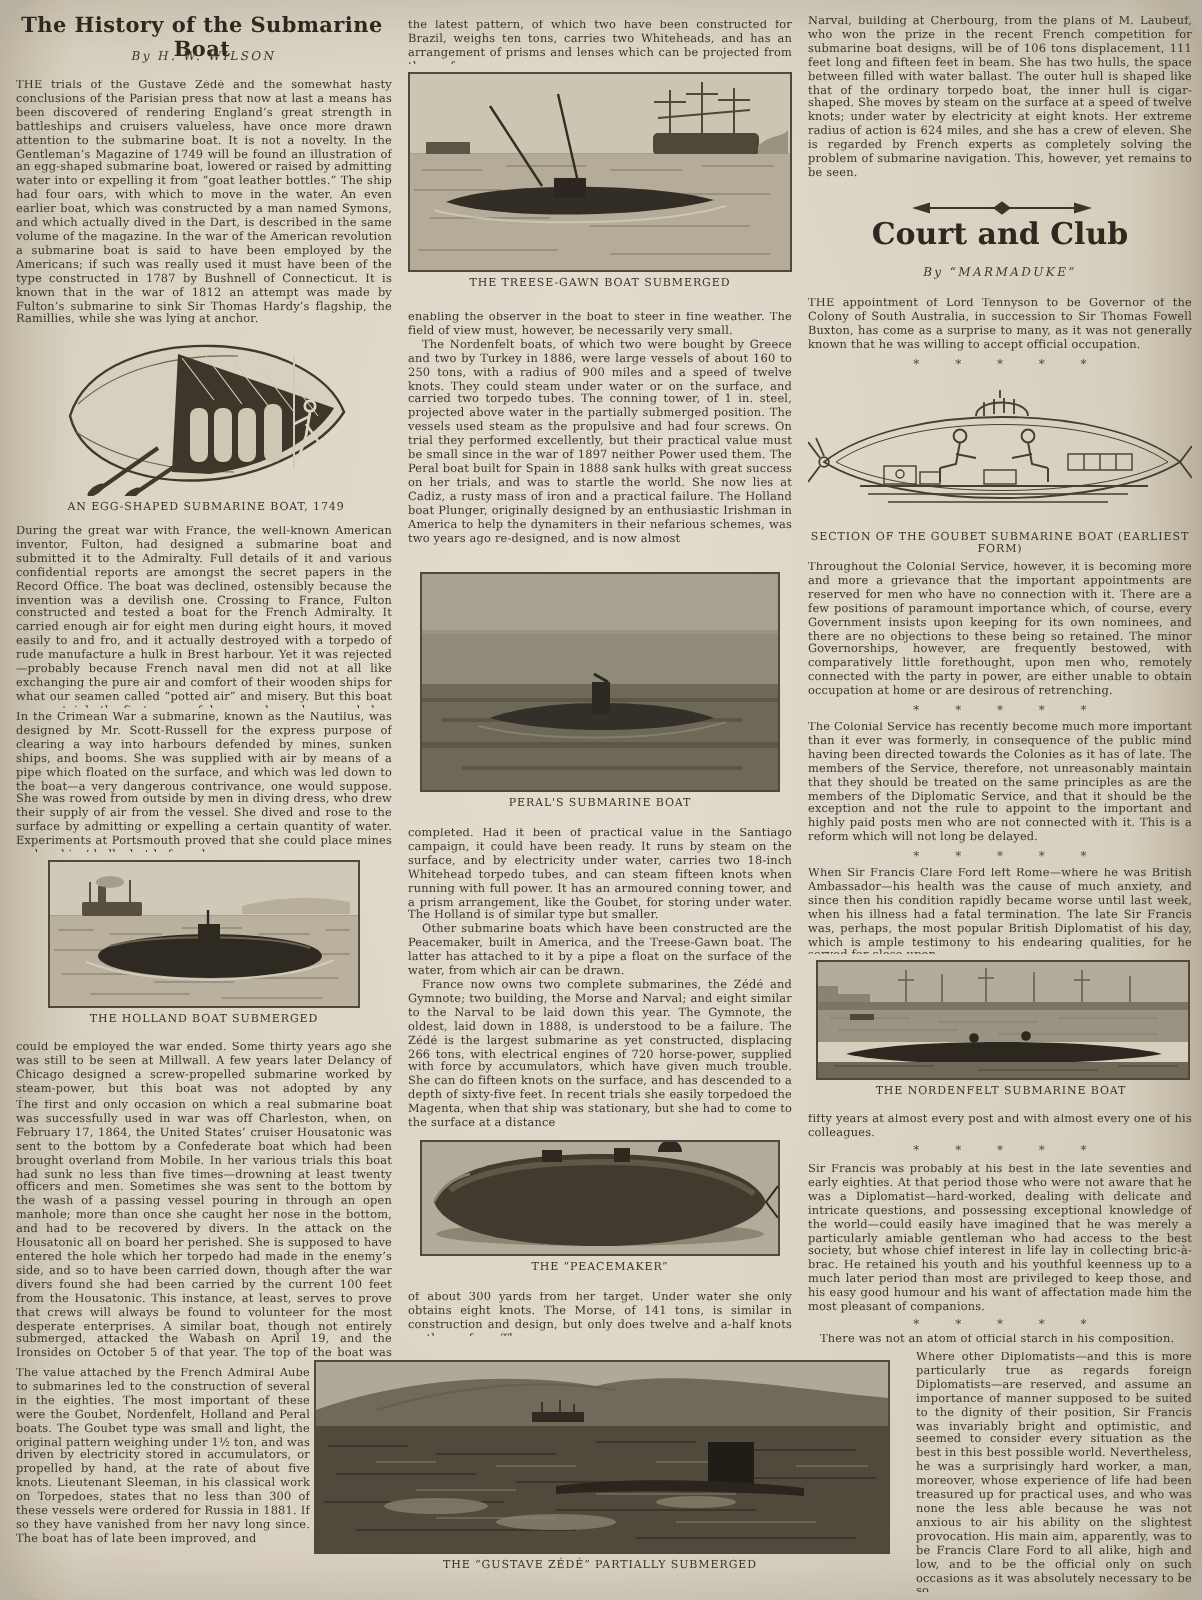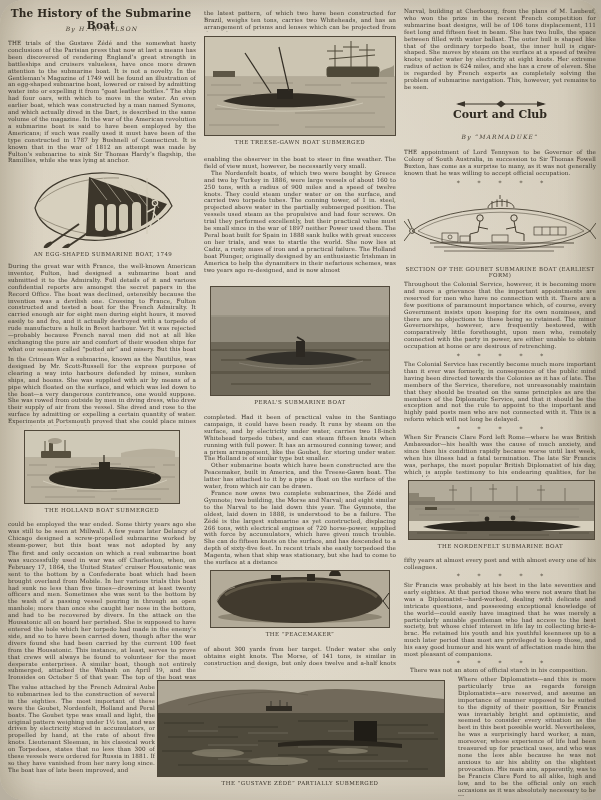--- a/index.html
+++ b/index.html
@@ -43,21 +43,21 @@
   #figTG{left:204px;top:36px;width:192px;}
   #mb1{left:204px;top:156px;width:192px;height:127px;}
   #figPeral{left:210px;top:286px;width:180px;}
   #mb2{left:204px;top:414px;width:192px;height:153px;}
   #figPeace{left:210px;top:570px;width:180px;}
   #mp3{left:204px;top:646px;width:192px;height:22px;}
   #figZede{left:157px;top:680px;width:286px;}
   
   #rp1{left:404px;top:8px;width:192px;height:91px;}
   #divArrow{left:456px;top:100px;width:90px;height:8px;}
-  #t2{left:404px;top:108px;width:192px;font-size:11px;}
+  #t2{left:404px;top:108px;width:192px;font-size:15px;}
   #t2b{left:404px;top:133px;width:192px;}
   #rp2{left:404px;top:149px;width:192px;height:28px;}
   #ast1{left:404px;top:179px;width:192px;}
   #figGoubet{left:404px;top:189px;width:192px;}
   #rp3{left:404px;top:281px;width:192px;height:70px;}
   #ast2{left:404px;top:352px;width:192px;}
   #rp4{left:404px;top:361px;width:192px;height:63px;}
   #ast3{left:404px;top:425px;width:192px;}
   #rp5{left:404px;top:434px;width:192px;height:43px;}
   #figNord{left:408px;top:480px;width:185px;}

